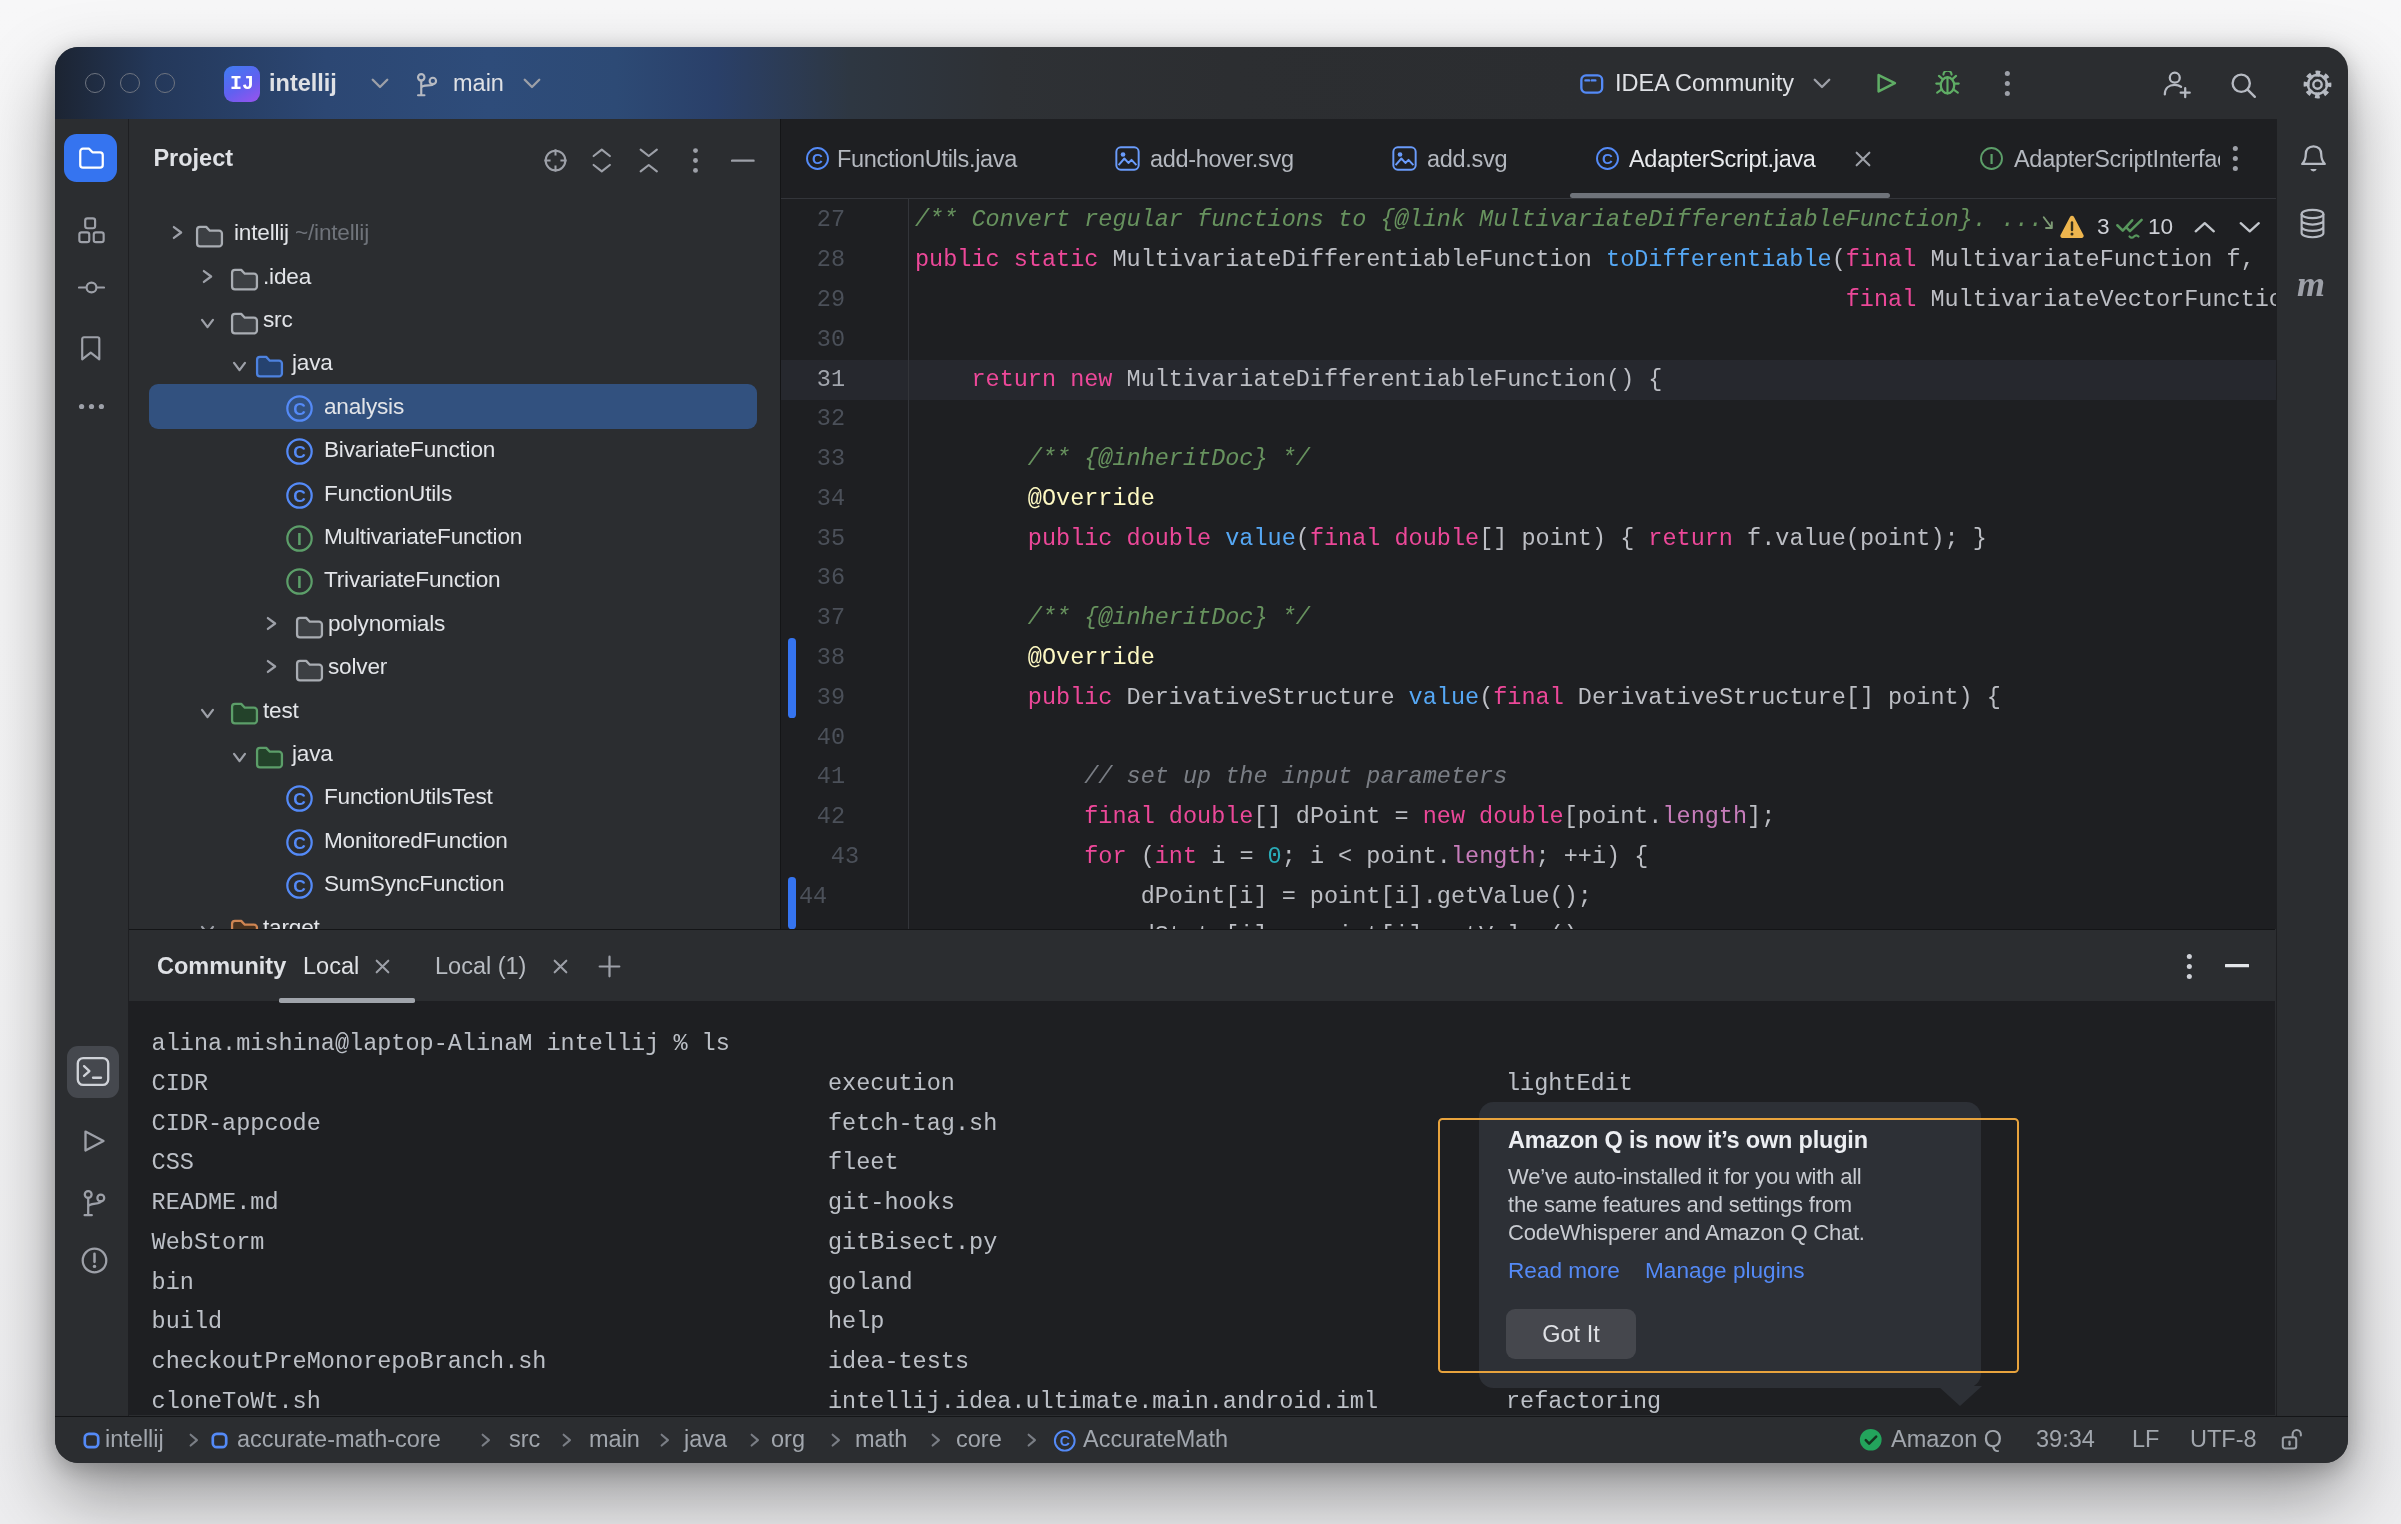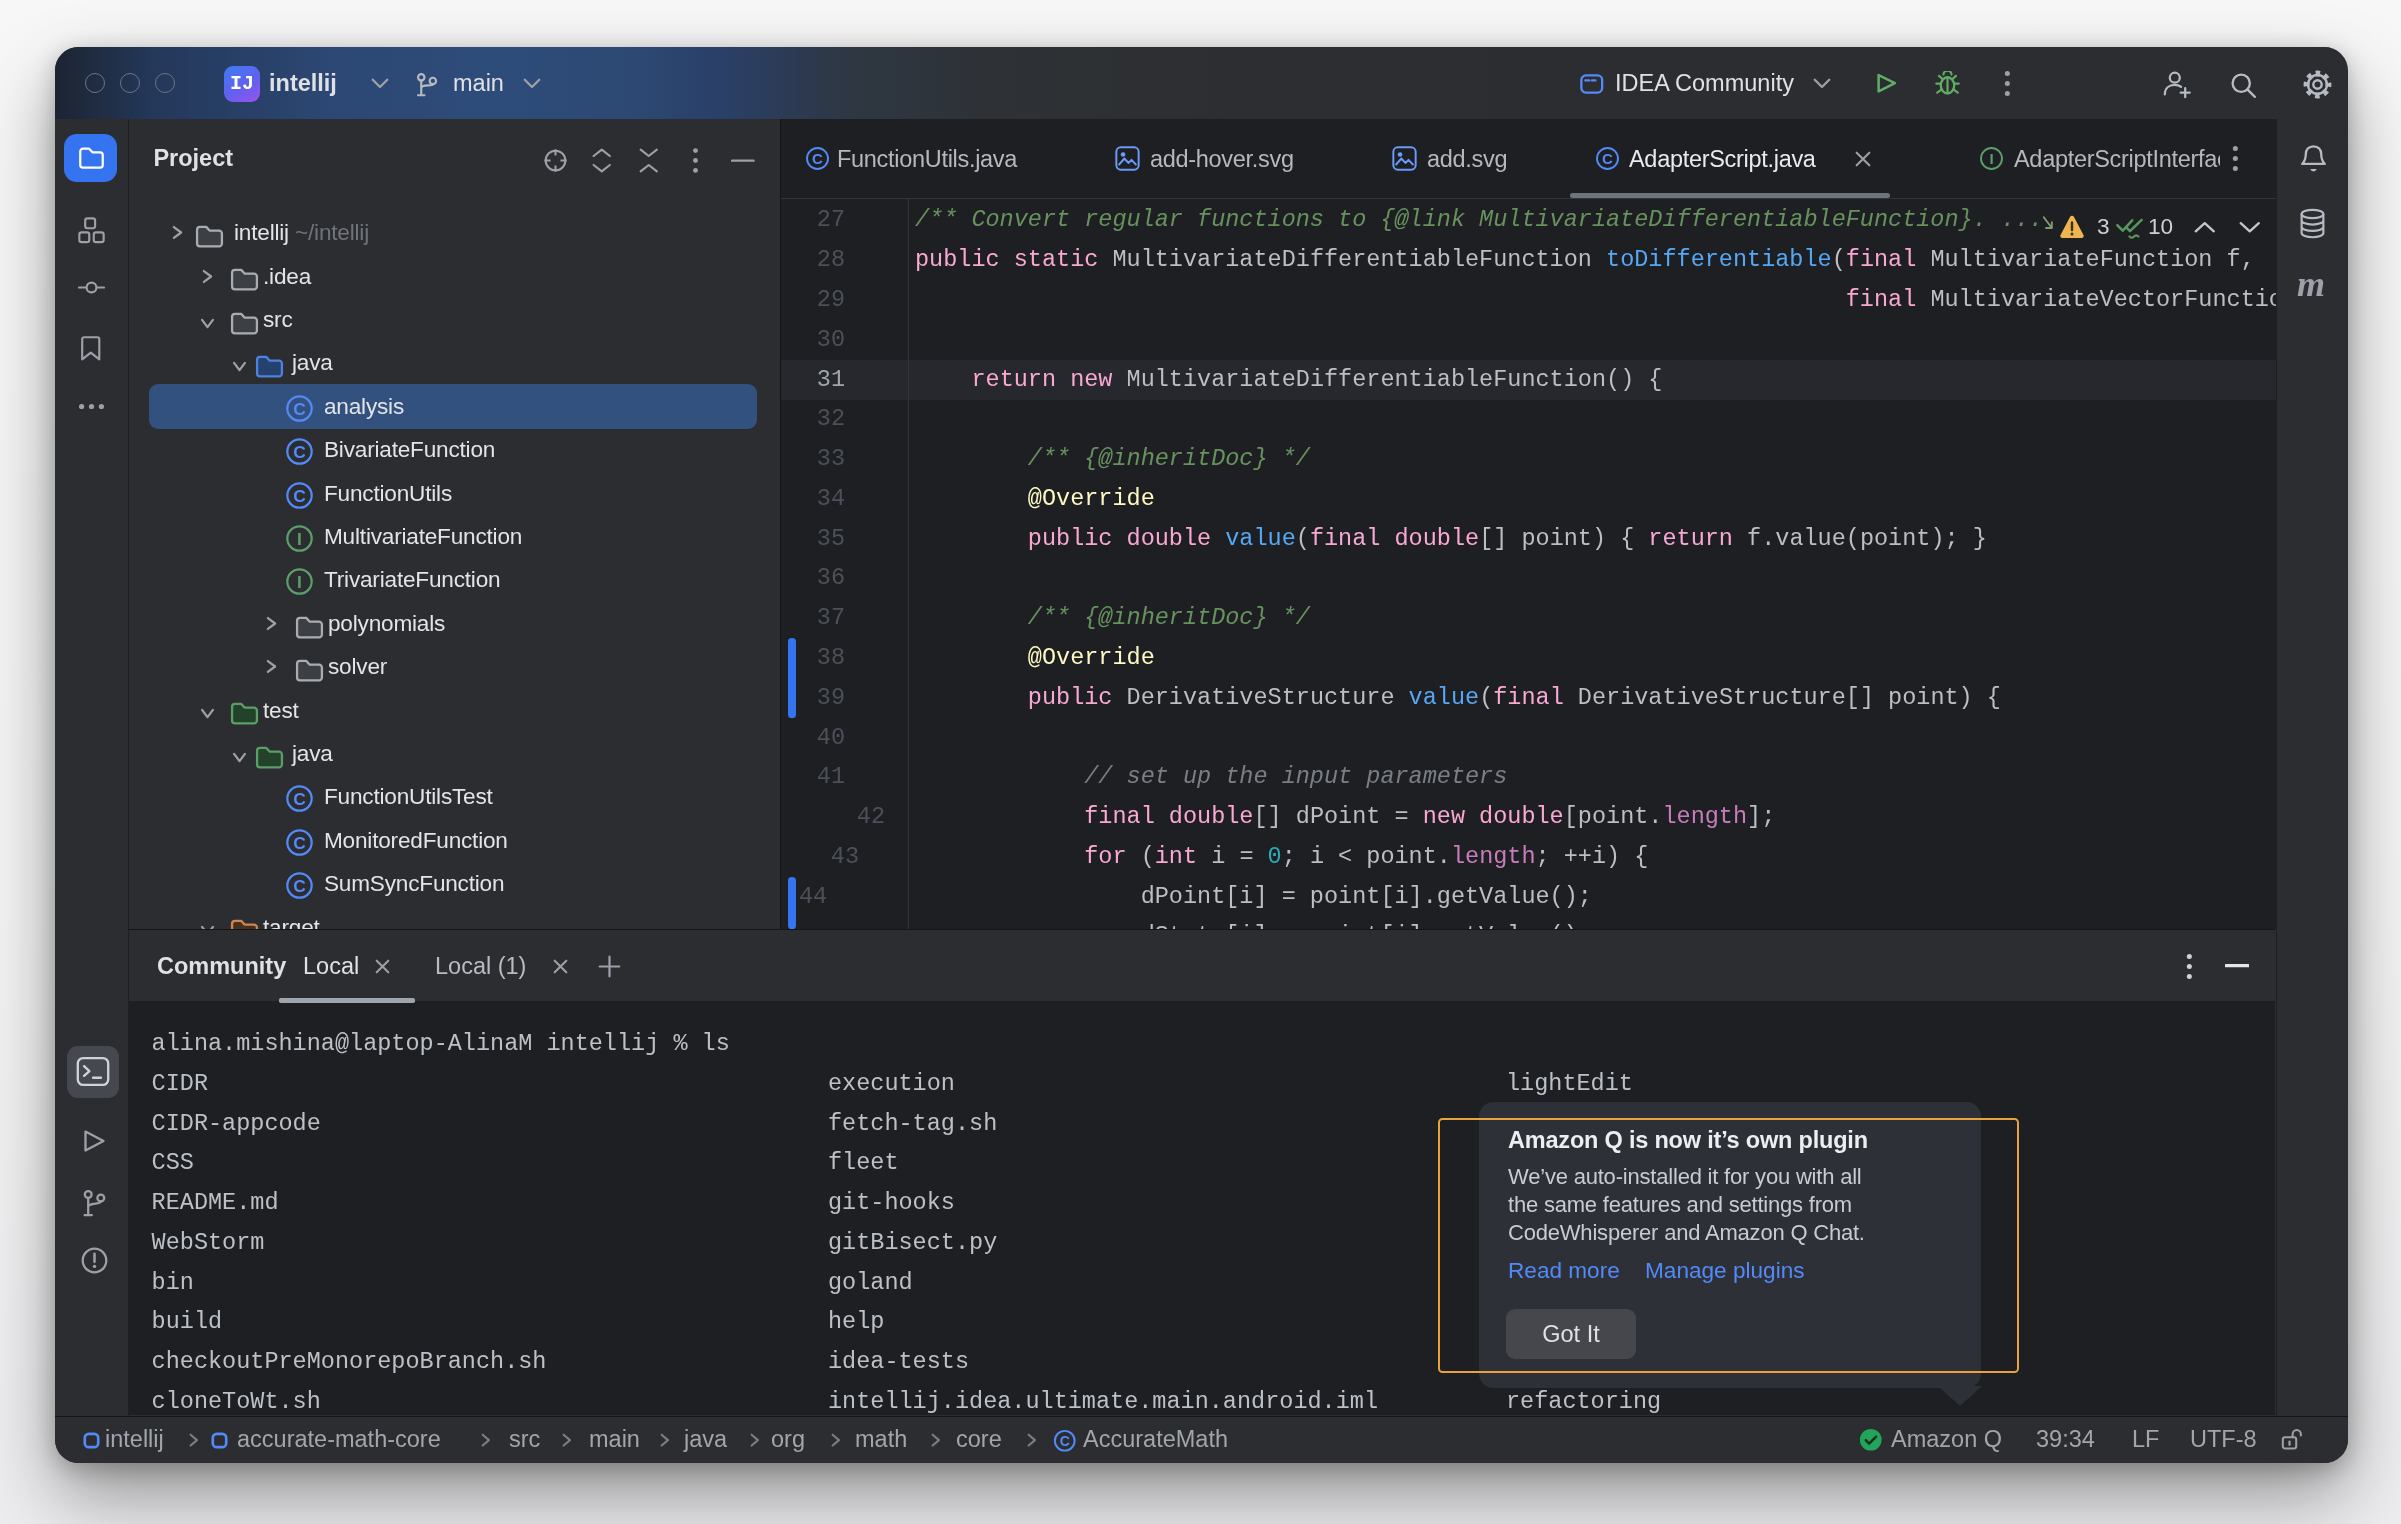--- a/index.html
+++ b/index.html
@@ -35,21 +35,21 @@
   .tab{position:absolute;top:0;height:80px;line-height:80px;font-size:23.5px;letter-spacing:-0.3px;color:#b4b8bf;white-space:nowrap;}
   .tabactive{color:#e8eaed;}
   .tabline{position:absolute;left:789px;top:74px;width:320px;height:5.4px;border-radius:2.7px;background:#6f737a;}
   .caretrow{position:absolute;left:0;top:241px;width:100%;height:40px;background:#26282e;}
   .gsep{position:absolute;left:127px;top:80px;bottom:0;width:0.9px;background:#33353a;}
   .lnum{position:absolute;left:0;width:64px;text-align:right;height:40px;line-height:40px;
         font-family:"Liberation Mono",monospace;font-size:23.5px;color:#4b5059;}
   .cline{position:absolute;left:134px;height:40px;line-height:40px;font-family:"Liberation Mono",monospace;
          font-size:23.5px;white-space:pre;color:#bcbec4;}
   .vcs{position:absolute;left:7.2px;width:8.1px;border-radius:3.6px;background:#3574f0;}
-  .kw{color:#f9a8d4;} .doc{color:#67925e;font-style:italic;} .ann{color:#fef9c3;}
+  .kw{color:#ec4899;} .doc{color:#67925e;font-style:italic;} .ann{color:#fef9c3;}
   .mdecl{color:#56a8f5;} .num{color:#2aacb8;} .fld{color:#c77dbb;} .cmt{color:#7a7e85;font-style:italic;}
   .wnum{position:absolute;top:94px;height:27px;line-height:27px;font-size:22.6px;color:#ced0d6;}
   
   .rightstrip{position:absolute;right:0;top:72px;width:72px;height:1297px;background:#2b2d30;border-left:0.9px solid #1e1f22;box-sizing:border-box;}
   
   .terminal{position:absolute;left:74px;top:882px;width:2146px;height:486px;background:#1e1f22;}
   .termhead{position:absolute;left:0;top:0;width:100%;height:72px;background:#2b2d30;border-top:0.9px solid #141517;box-sizing:border-box;}
   .ttext{position:absolute;top:0;height:72px;line-height:72px;font-size:23.5px;white-space:pre;}
   .tuline{position:absolute;left:150px;top:68px;width:136px;height:4.5px;border-radius:1.8px;background:#a0a4ab;}
   .tline{position:absolute;height:40px;line-height:40px;font-family:"Liberation Mono",monospace;font-size:23.5px;color:#bcc0c7;white-space:pre;}
@@ -357,21 +357,21 @@
     <div class="lnum" style="top:280px;">32</div>
     <div class="lnum" style="top:320px;">33</div>
     <div class="lnum" style="top:360px;">34</div>
     <div class="lnum" style="top:400px;">35</div>
     <div class="lnum" style="top:439px;">36</div>
     <div class="lnum" style="top:479px;">37</div>
     <div class="lnum" style="top:519px;">38</div>
     <div class="lnum" style="top:559px;">39</div>
     <div class="lnum" style="top:599px;">40</div>
     <div class="lnum" style="top:638px;">41</div>
-    <div class="lnum" style="top:678px;padding-left:40px;">42</div>
+    <div class="lnum" style="top:678px;">42</div>
     <div class="lnum" style="top:718px;padding-left:14px;">43</div>
     <div class="lnum" style="top:758px;text-align:center;">44</div>
     <div class="vcs" style="top:519px;height:80px;"></div>
     <div class="vcs" style="top:758px;height:52px;"></div>
 
     <div class="cline" style="top:81px;"><span class="doc">/** Convert regular functions to {@link MultivariateDifferentiableFunction}. ...</span></div>
     <div class="cline" style="top:121px;"><span class="kw">public static</span> MultivariateDifferentiableFunction <span class="mdecl">toDifferentiable</span>(<span class="kw">final</span> MultivariateFunction f,</div>
     <div class="cline" style="top:161px;">                                                                  <span class="kw">final</span> MultivariateVectorFunctio</div>
     <div class="cline" style="top:241px;">    <span class="kw">return new</span> MultivariateDifferentiableFunction() {</div>
     <div class="cline" style="top:320px;"><span class="doc">        /** {@inheritDoc} */</span></div>

